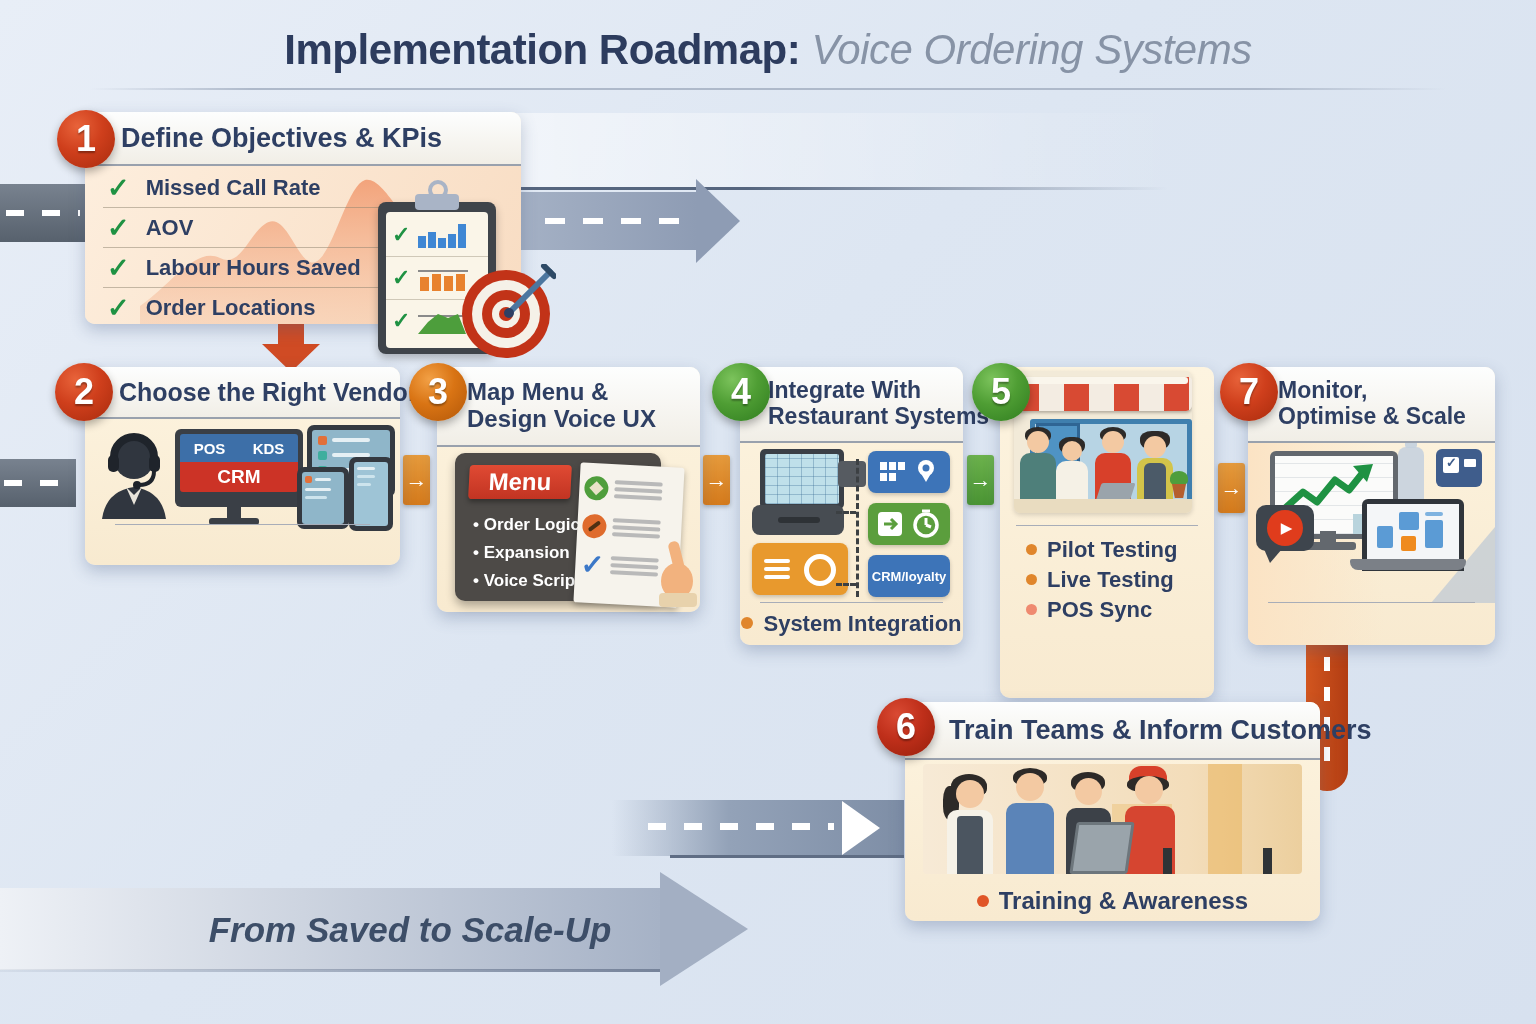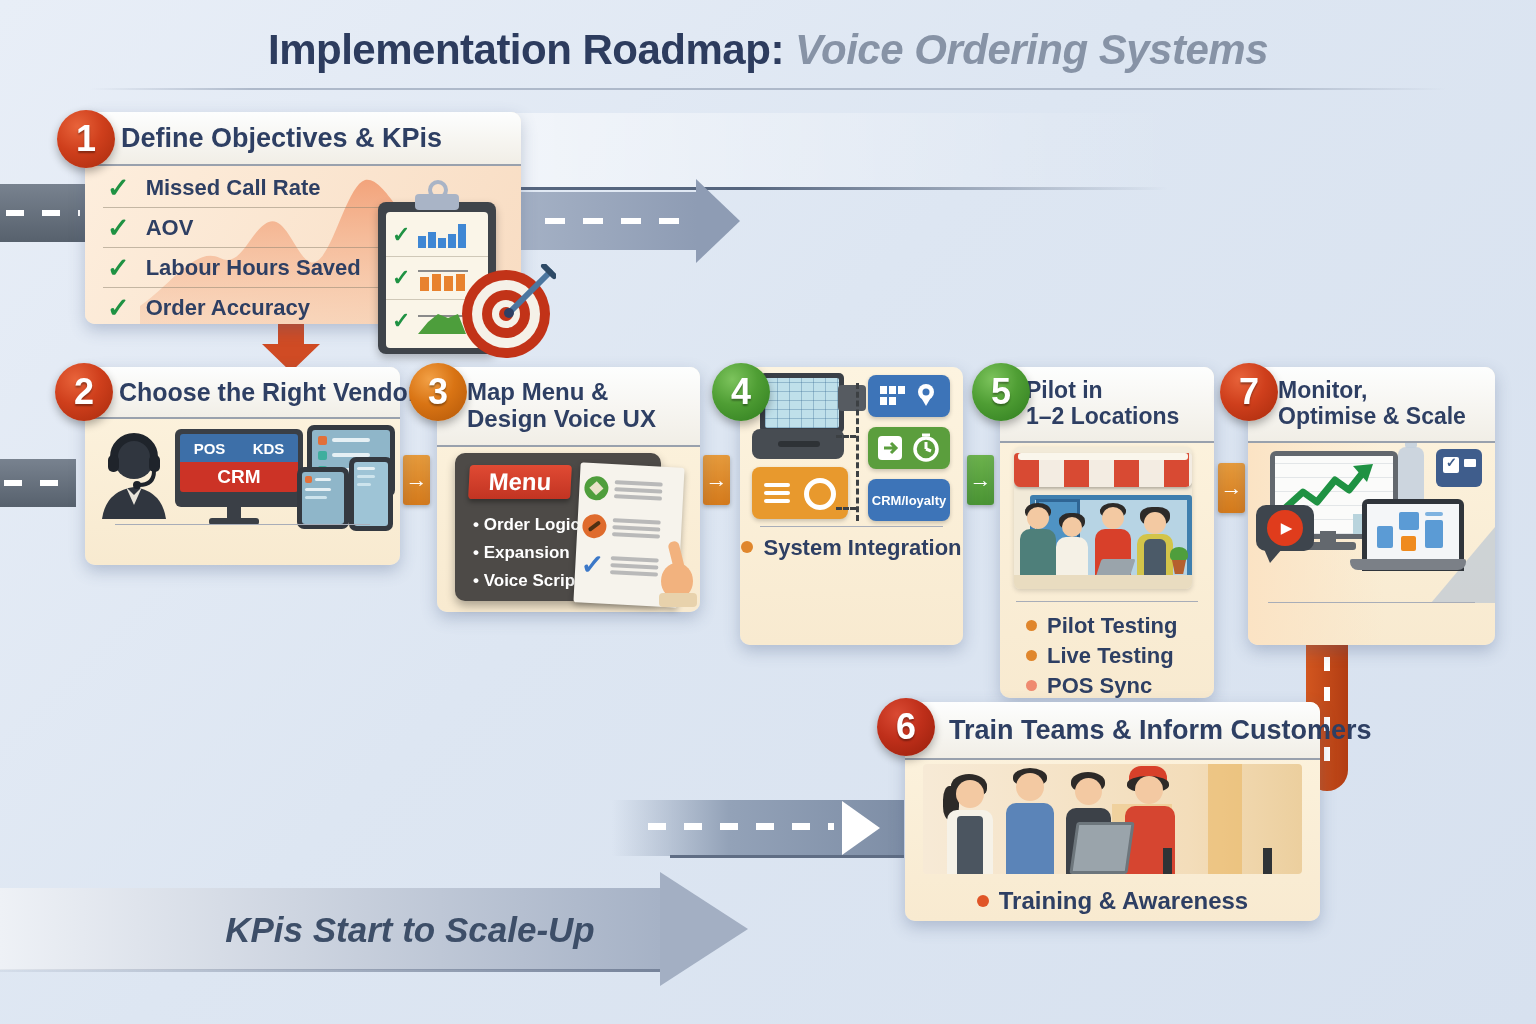--- a/index.html
+++ b/index.html
@@ -4,21 +4,21 @@
 <style>
   html,body{margin:0;padding:0;background:#dde6f2;}
   .canvas{position:relative;width:1536px;height:1024px;overflow:hidden;
     background:linear-gradient(135deg,#e8eef7 0%,#dde6f2 45%,#d7e1ef 100%);
     font-family:"Liberation Sans",sans-serif;color:var(--navy-text,#2e3f63);}
   .abs{position:absolute;}
 
   
   .main-title{position:absolute;top:26px;left:0;width:100%;text-align:center;font-size:42px;letter-spacing:-.5px;}
   .t-main{font-weight:bold;color:#2d3c5e;}
-  .t-accent{color:#8793a6;font-style:italic;font-weight:700;}
+  .t-accent{color:#8793a6;font-style:italic;font-weight:400;}
   .title-rule{position:absolute;top:88px;left:90px;width:1356px;height:2px;
     background:linear-gradient(90deg,rgba(174,185,202,0),#aeb9ca 12%,#aeb9ca 86%,rgba(174,185,202,0));}
 
   
   .card{position:absolute;border-radius:10px;background:linear-gradient(#fdf4e0,#f8ead0);
     box-shadow:0 6px 16px rgba(70,90,130,.30);z-index:2;}
   .hdr{position:relative;background:linear-gradient(#fdfefe,#f1eee6);border-radius:10px 10px 0 0;
     display:flex;flex-direction:column;justify-content:center;border-bottom:2px solid #99a1ad;}
   .step-title{font-weight:bold;color:var(--navy-text,#2e3f63);line-height:1.12;}
   .badge{position:absolute;width:58px;height:58px;border-radius:50%;color:#fff;font-weight:bold;
@@ -269,21 +269,21 @@
 
   <div class="abs pipe">
       <div class="pipe-dash"></div>
     </div>
   <div class="abs arrow6-band"></div>
   <div class="abs arrow6-dash"></div>
   <div class="abs arrow6-head"></div>
 
   <div class="abs bottom-arrow-band"></div>
   <div class="abs bottom-arrow-head"></div>
-  <div class="abs bottom-arrow-label">KPis Start to Scale-Up</div>
+  <div class="abs bottom-arrow-label">From Saved to Scale-Up</div>
 
   <div class="card card1">
     <div class="badge b-red" style="left:-28px;top:-2px;">1</div>
     <div class="hdr">
       <div class="step-title t2">Define Objectives &amp; KPis</div>
     </div>
     <div class="body">
       <svg class="kpi-wave" viewBox="0 0 300 158">
         <defs>
             <linearGradient id="wg" x1="0" y1="0" x2="0" y2="1">
@@ -301,21 +301,21 @@
         <div class="kpi-row">
           <span class="kpi-check">✓</span>
           <span>AOV</span>
           </div>
         <div class="kpi-row">
           <span class="kpi-check">✓</span>
           <span>Labour Hours Saved</span>
           </div>
         <div class="kpi-row">
           <span class="kpi-check">✓</span>
-          <span>Order Accuracy</span>
+          <span>Order Locations</span>
           </div>
       </div>
       <div class="clipboard">
         <div class="clip-ring"></div>
           <div class="clip-bar"></div>
         <div class="clip-paper">
           <div class="clip-row">
               <span class="clip-check">✓</span>
             <svg width="58" height="30" viewBox="0 0 58 30">
               <g fill="#3f87d4">
@@ -459,20 +459,24 @@
           <rect x="20" y="0" width="11" height="32" rx="5" fill="#f2b27e" transform="rotate(-14 26 16)"></rect>
           <ellipse cx="26" cy="40" rx="16" ry="18" fill="#f2b27e"></ellipse>
           <rect x="8" y="52" width="38" height="14" rx="4" fill="#e8d2ac"></rect>
         </svg>
       </div>
     </div>
   </div>
 
   <div class="card card4">
     <div class="badge b-green" style="left:-28px;top:-4px;">4</div>
+    <div class="hdr">
+      <div class="step-title t2">Integrate With</div>
+      <div class="step-title t2">Restaurant Systems</div>
+    </div>
     <div class="body">
       <div class="pos-mon">
           <div class="pos-scr"></div>
         </div>
       <div class="pos-side"></div>
       <div class="pos-base">
           <div class="pos-slot"></div>
         </div>
       <div class="chip chip-orange4">
         <span class="doc-ic">
@@ -514,24 +518,20 @@
       </div>
       <div class="cap-line cap4-line"></div>
       <div class="caption cap4">
         <span class="dot dot-orange"></span><span>System Integration</span>
       </div>
     </div>
   </div>
 
   <div class="card card5">
     <div class="badge b-green" style="left:-28px;top:-4px;">5</div>
-    <div class="hdr">
-      <div class="step-title t2">Pilot in</div>
-      <div class="step-title t2">1–2 Locations</div>
-    </div>
     <div class="body">
       <div class="store">
         <div class="store-window"></div>
         <div class="store-door"></div>
         <div class="awning">
             <div class="awning-top"></div>
           </div>
 
         <div class="person" style="left:4px;top:56px;width:38px;height:86px;">
           <div class="hair" style="left:7px;top:0;width:26px;height:16px;"></div>

